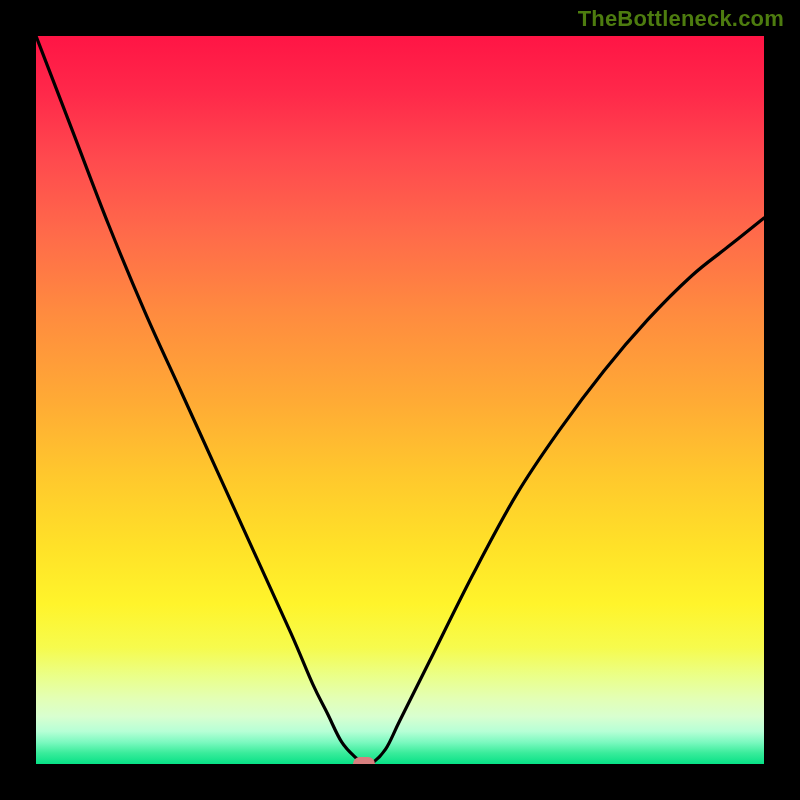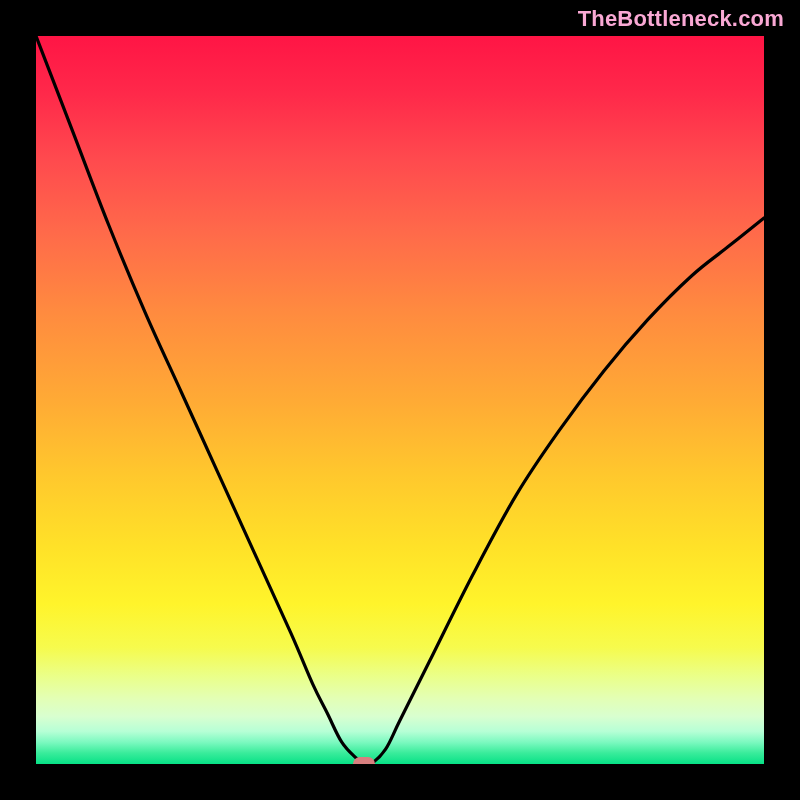--- a/index.html
+++ b/index.html
@@ -13,21 +13,21 @@
   .frame {
     position: relative;
     width: 800px;
     height: 800px;
     background: #000;
   }
   .watermark {
     position: absolute;
     top: 6px;
     right: 16px;
-    color: #f9a8d4;
+    color: #4d7c0f;
     font-size: 22px;
     font-weight: 600;
     letter-spacing: 0.2px;
     z-index: 5;
   }
   .plot-area {
     position: absolute;
     left: 36px;
     top: 36px;
     width: 728px;

